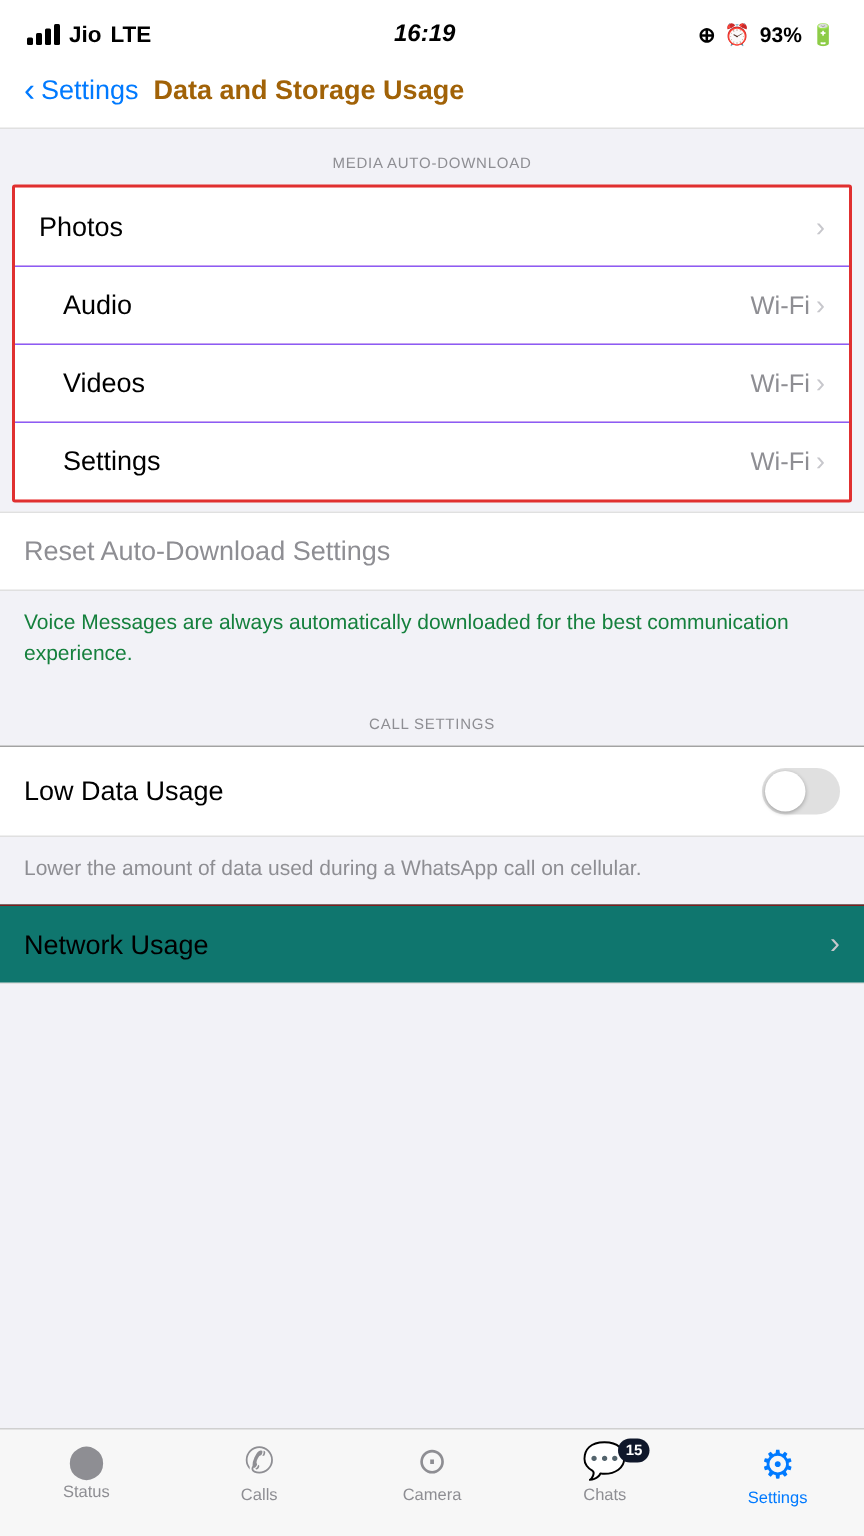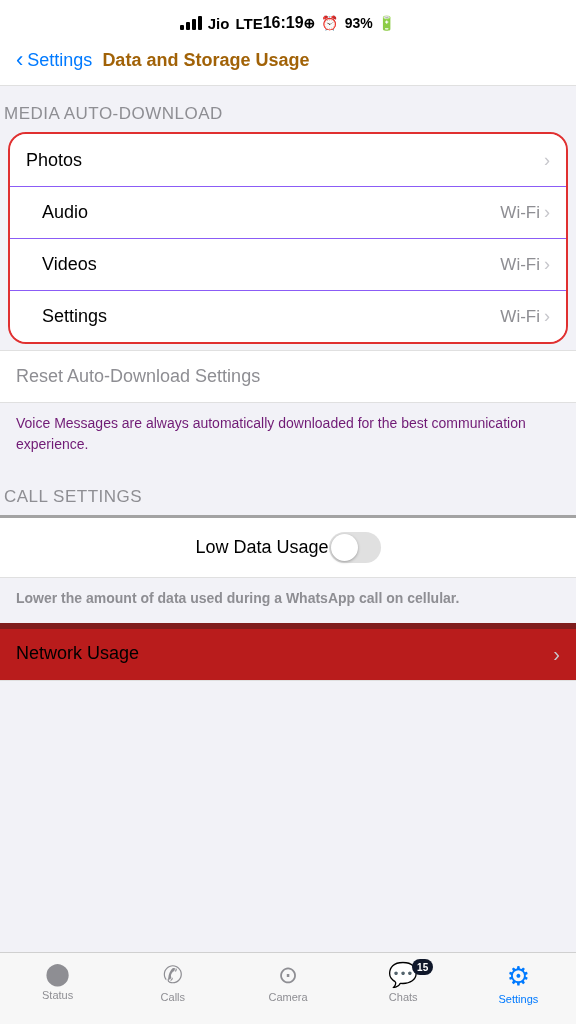--- a/index.html
+++ b/index.html
@@ -10,21 +10,21 @@
       background: #f2f2f7;
       font-family: -apple-system, 'Helvetica Neue', Arial, sans-serif;
       color: #000;
       overflow-x: hidden;
     }
 
     
     .status-bar {
       background: #fff;
       display: flex;
-      justify-content: center;
+      justify-content: space-between;
       align-items: center;
       padding: 14px 18px 8px;
       font-size: 15px;
       font-weight: 600;
     }
     .status-left { display: flex; align-items: center; gap: 6px; }
     .status-right { display: flex; align-items: center; gap: 6px; }
     .signal-bars { display: flex; gap: 2px; align-items: flex-end; }
     .signal-bar { background: #000; border-radius: 1px; width: 4px; }
     .b1 { height: 5px; }
@@ -56,32 +56,33 @@
     .back-label { font-size: 18px; }
     .nav-title {
       font-size: 18px;
       font-weight: 700;
       margin-left: 10px;
       color: #a16207;
     }
 
     
     .section-label {
-      padding: 18px 4px 8px;
-      font-size: 17px;
+      padding: 18px 16px 8px;
+      font-size: 10px;
       font-weight: 500;
       color: #8e8e93;
       letter-spacing: 0.5px;
       text-transform: uppercase;
+      text-align: center;
     }
 
     
     .highlight-box {
       border: 2.5px solid #e03030;
-      border-radius: 18px;
+      border-radius: 2px;
       margin: 0 8px;
       background: #fca5a5;
       overflow: hidden;
     }
 
     
     .settings-row {
       background: #fff;
       display: flex;
       align-items: center;
@@ -119,33 +120,33 @@
       margin-top: 6px;
       border-top: 1px solid #e0e0e0;
       border-bottom: 1px solid #e0e0e0;
       cursor: pointer;
     }
 
     
     .info-text {
       padding: 10px 16px 14px;
       font-size: 14px;
-      color: #701a75;
+      color: #15803d;
       line-height: 1.5;
     }
 
     
     .call-section-row {
       background: #fff;
       display: flex;
       align-items: center;
-      justify-content: center;
+      justify-content: space-between;
       padding: 14px 16px;
       min-height: 52px;
-      border-top: 3px solid #a3a3a3;
+      border-top: 1px solid #a3a3a3;
       border-bottom: 1px solid #e0e0e0;
     }
     .call-section-row .row-label {
       font-size: 18px;
     }
 
     
     .toggle {
       width: 52px;
       height: 31px;
@@ -166,32 +167,31 @@
       box-shadow: 0 1px 3px rgba(0,0,0,0.3);
     }
 
     
     .cellular-info {
       padding: 10px 16px 14px;
       font-size: 14px;
       color: #8e8e93;
       line-height: 1.5;
       background: #f2f2f7;
-      font-weight: bold;
     }
 
     
     .network-row {
-      background: #b91c1c;
-      display: flex;
-      align-items: flex-start;
+      background: #0f766e;
+      display: flex;
+      align-items: flex-end;
       justify-content: space-between;
       padding: 14px 16px;
       min-height: 52px;
-      border-top: 6px solid #7f1d1d;
+      border-top: 1px solid #7f1d1d;
       border-bottom: 1px solid #e0e0e0;
     }
 
     
     .tab-bar {
       position: fixed;
       bottom: 0;
       left: 0;
       width: 576px;
       background: #f7f7f7;
@@ -252,21 +252,21 @@
     <div class="status-left">
       <div class="signal-bars">
         <div class="signal-bar b1"></div>
         <div class="signal-bar b2"></div>
         <div class="signal-bar b3"></div>
         <div class="signal-bar b4"></div>
       </div>
       <span>Jio</span>
       <span>LTE</span>
     </div>
-    <div style="font-size:16px;font-weight:600;">16:19</div>
+    <div style="font-size:16px;font-weight:600;font-style:italic;">16:19</div>
     <div class="status-right">
 
       <span style="font-size:14px;">⊕</span>
 
       <span style="font-size:14px;">⏰</span>
       <span style="font-size:14px;font-weight:600;">93%</span>
 
       <span style="font-size:14px;">🔋</span>
     </div>
   </div>

